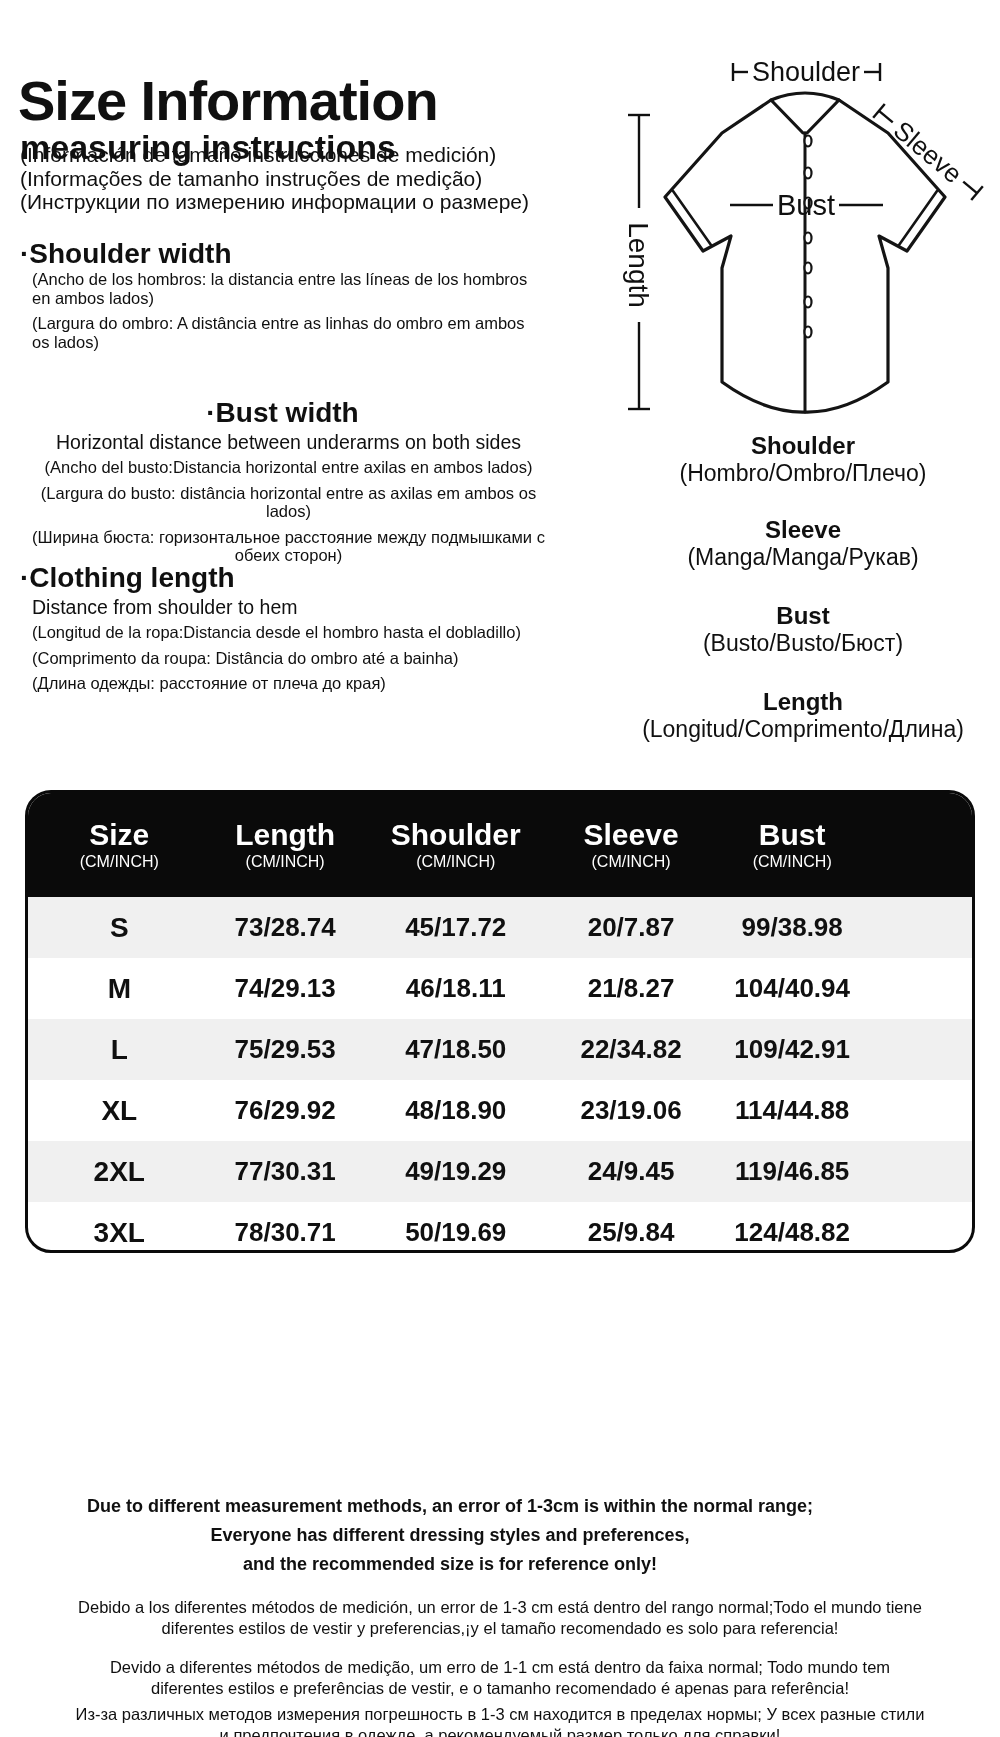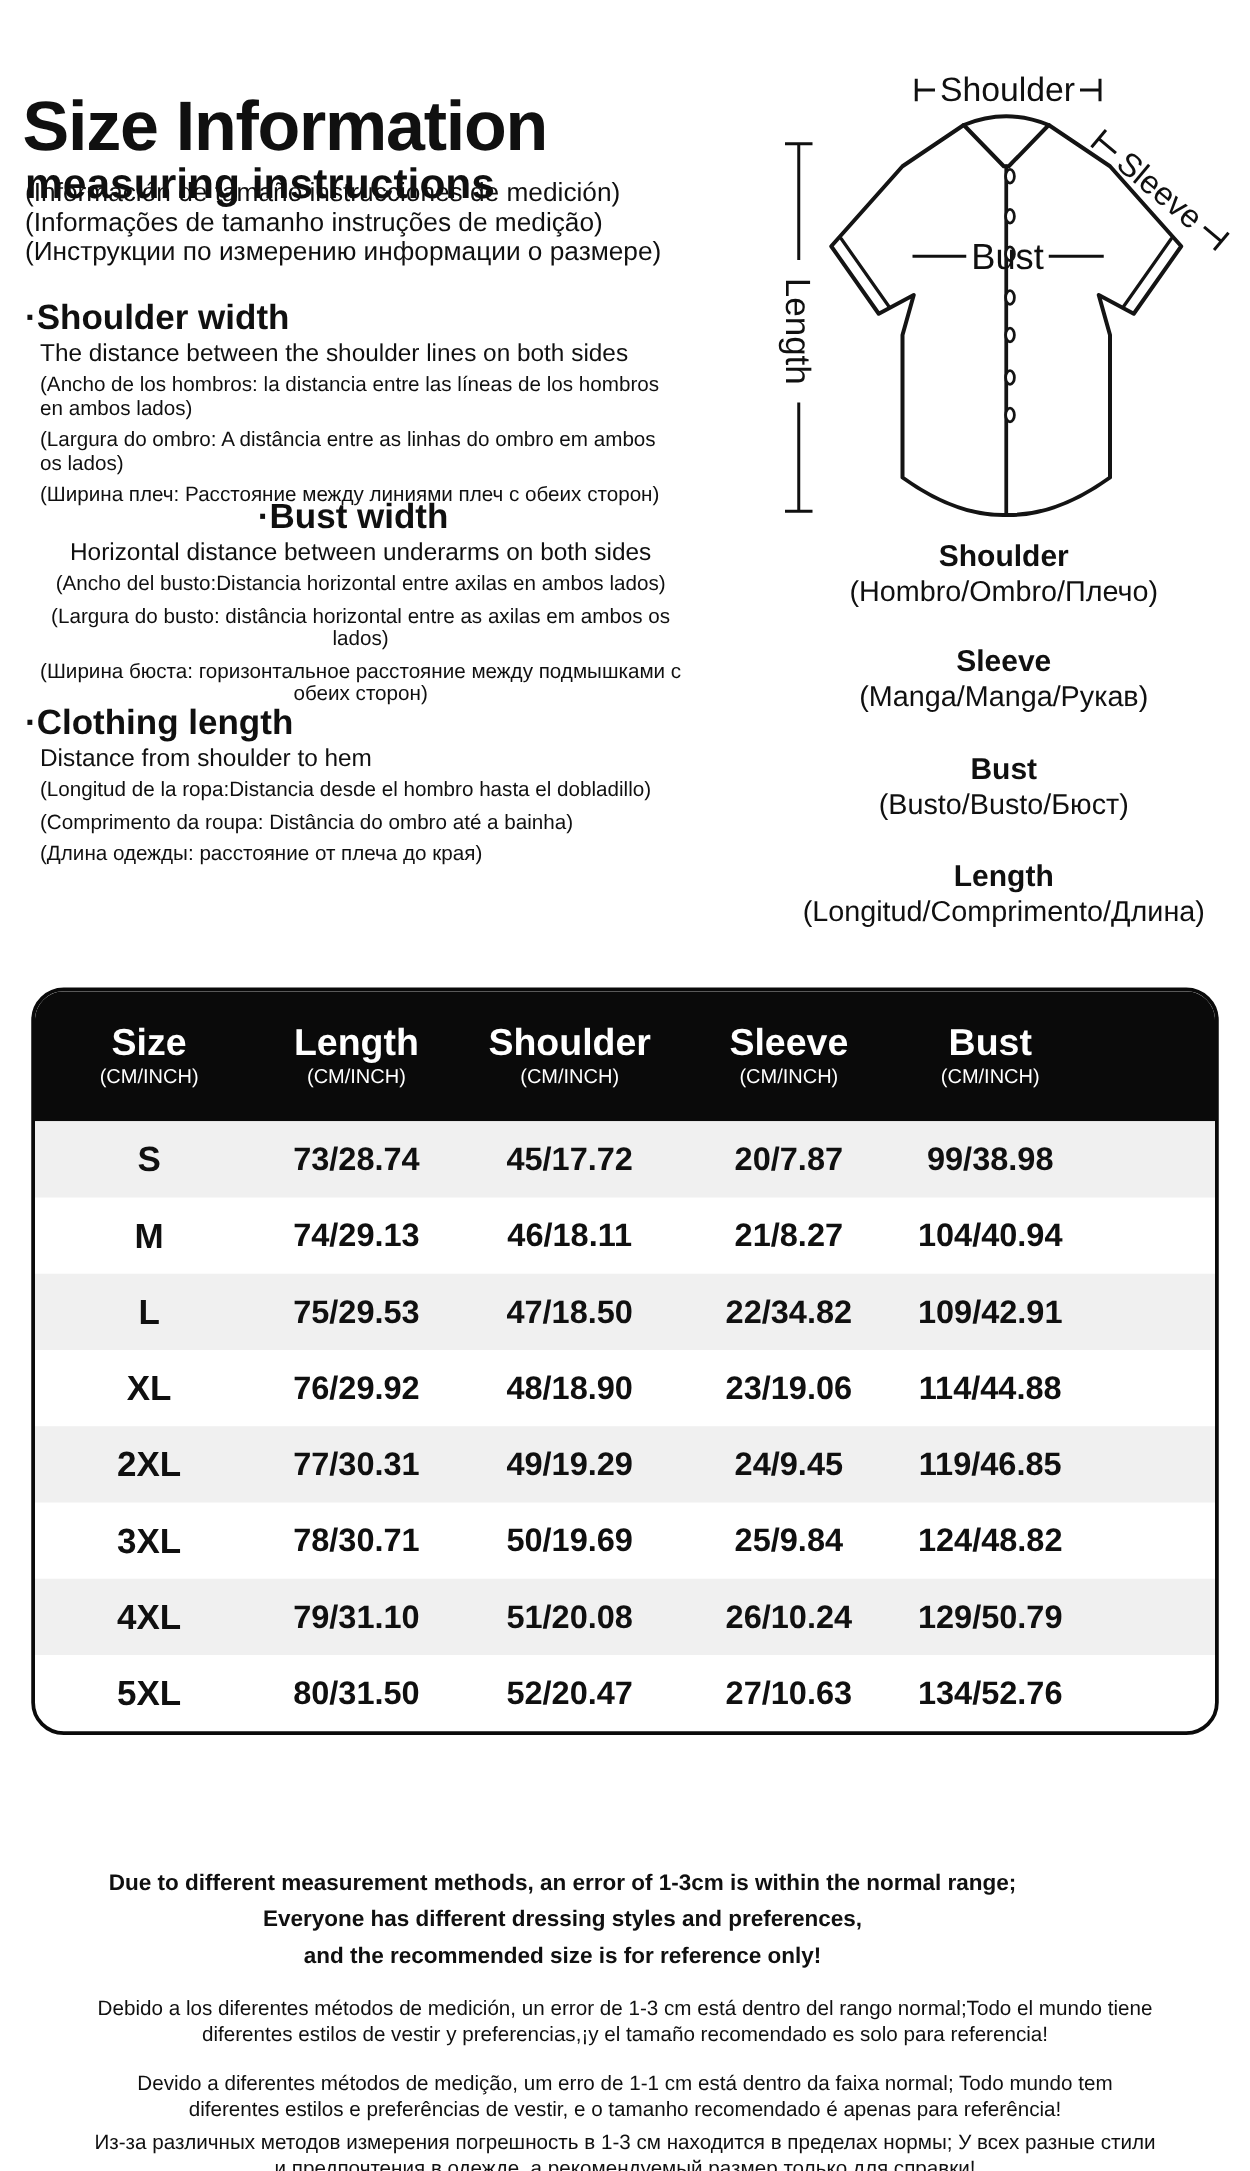--- a/index.html
+++ b/index.html
@@ -20,21 +20,21 @@
   .sec-shoulder{top:238px;}
   .sec-bust{top:397px;text-align:center;}
   .sec-length{top:562px;}
 
   
   .legend-block{left:578px;width:450px;text-align:center;}
   .legend-term{font-size:24px;font-weight:700;line-height:28px;}
   .legend-tr{font-size:23px;line-height:27px;}
 
   
-  .size-table{left:25px;top:790px;width:950px;height:598px;border:3px solid #0a0a0a;
+  .size-table{left:25px;top:790px;width:950px;height:463px;border:3px solid #0a0a0a;
               border-radius:26px;background:#fff;overflow:hidden;box-sizing:border-box;}
   .t-head{height:104px;background:#0a0a0a;color:#fff;display:grid;
           grid-template-columns:18fr 17fr 19fr 18fr 16fr;padding:0 104px 0 6px;align-content:center;}
   .t-head .hcell{text-align:center;}
   .t-head .hlabel{font-size:30px;font-weight:700;line-height:34px;}
   .t-head .hunit{font-size:16px;font-weight:400;line-height:20px;}
   .t-row{height:61px;display:grid;grid-template-columns:18fr 17fr 19fr 18fr 16fr;
          padding:0 104px 0 6px;align-items:center;}
   .t-row.alt{background:#f0f0f0;}
   .t-row .cell{text-align:center;font-size:26px;font-weight:700;}
@@ -57,24 +57,22 @@
   <h1 class="abs title">Size Information</h1>
   <h2 class="abs subtitle">measuring instructions</h2>
   <div class="abs hdr-tr">
     <div>(Información de tamaño instrucciones de medición)</div>
     <div>(Informações de tamanho instruções de medição)</div>
     <div>(Инструкции по измерению информации о размере)</div>
   </div>
 
   <div class="abs section sec-shoulder">
     <div class="sec-heading">·Shoulder width</div>
-    <div class="sec-desc">The distance between the shoulder lines on both sides</div>
     <p class="sec-tr">(Ancho de los hombros: la distancia entre las líneas de los hombros en ambos lados)</p>
     <p class="sec-tr">(Largura do ombro: A distância entre as linhas do ombro em ambos os lados)</p>
-    <p class="sec-tr">(Ширина плеч: Расстояние между линиями плеч с обеих сторон)</p>
   </div>
 
   <div class="abs section sec-bust">
     <div class="sec-heading">·Bust width</div>
     <div class="sec-desc">Horizontal distance between underarms on both sides</div>
     <p class="sec-tr">(Ancho del busto:Distancia horizontal entre axilas en ambos lados)</p>
     <p class="sec-tr">(Largura do busto: distância horizontal entre as axilas em ambos os lados)</p>
     <p class="sec-tr">(Ширина бюста: горизонтальное расстояние между подмышками с обеих сторон)</p>
   </div>
 

